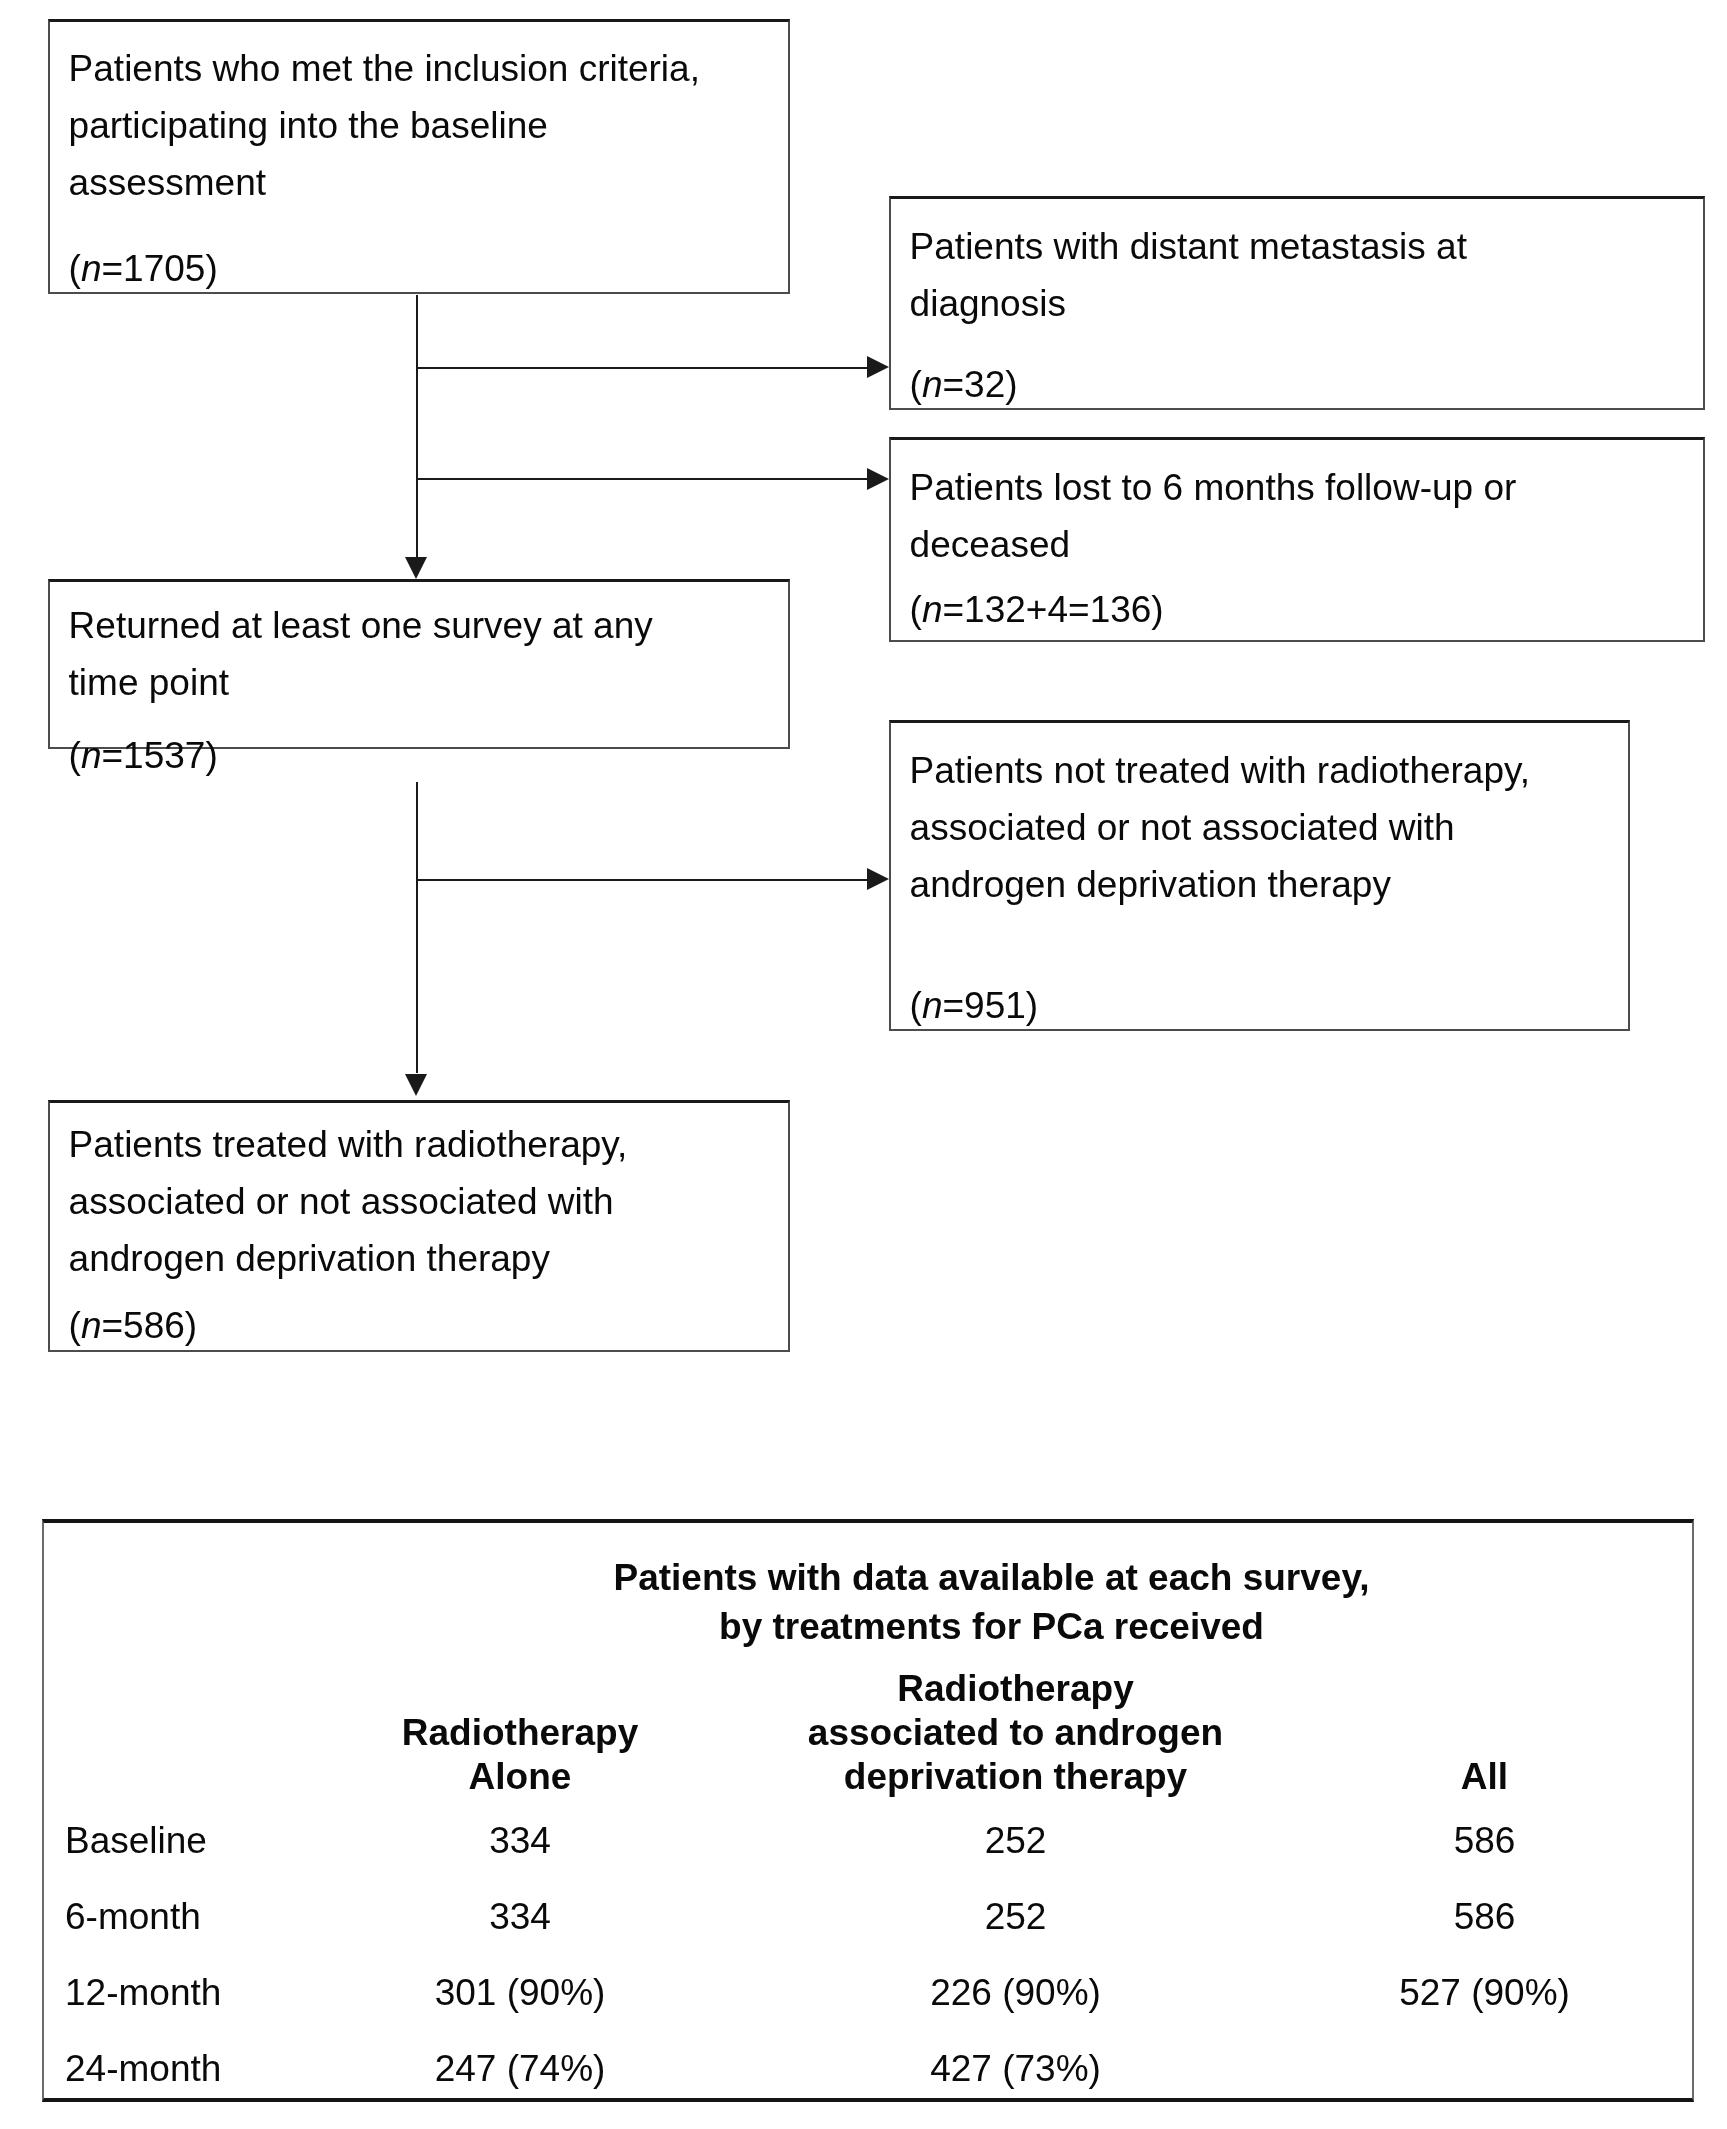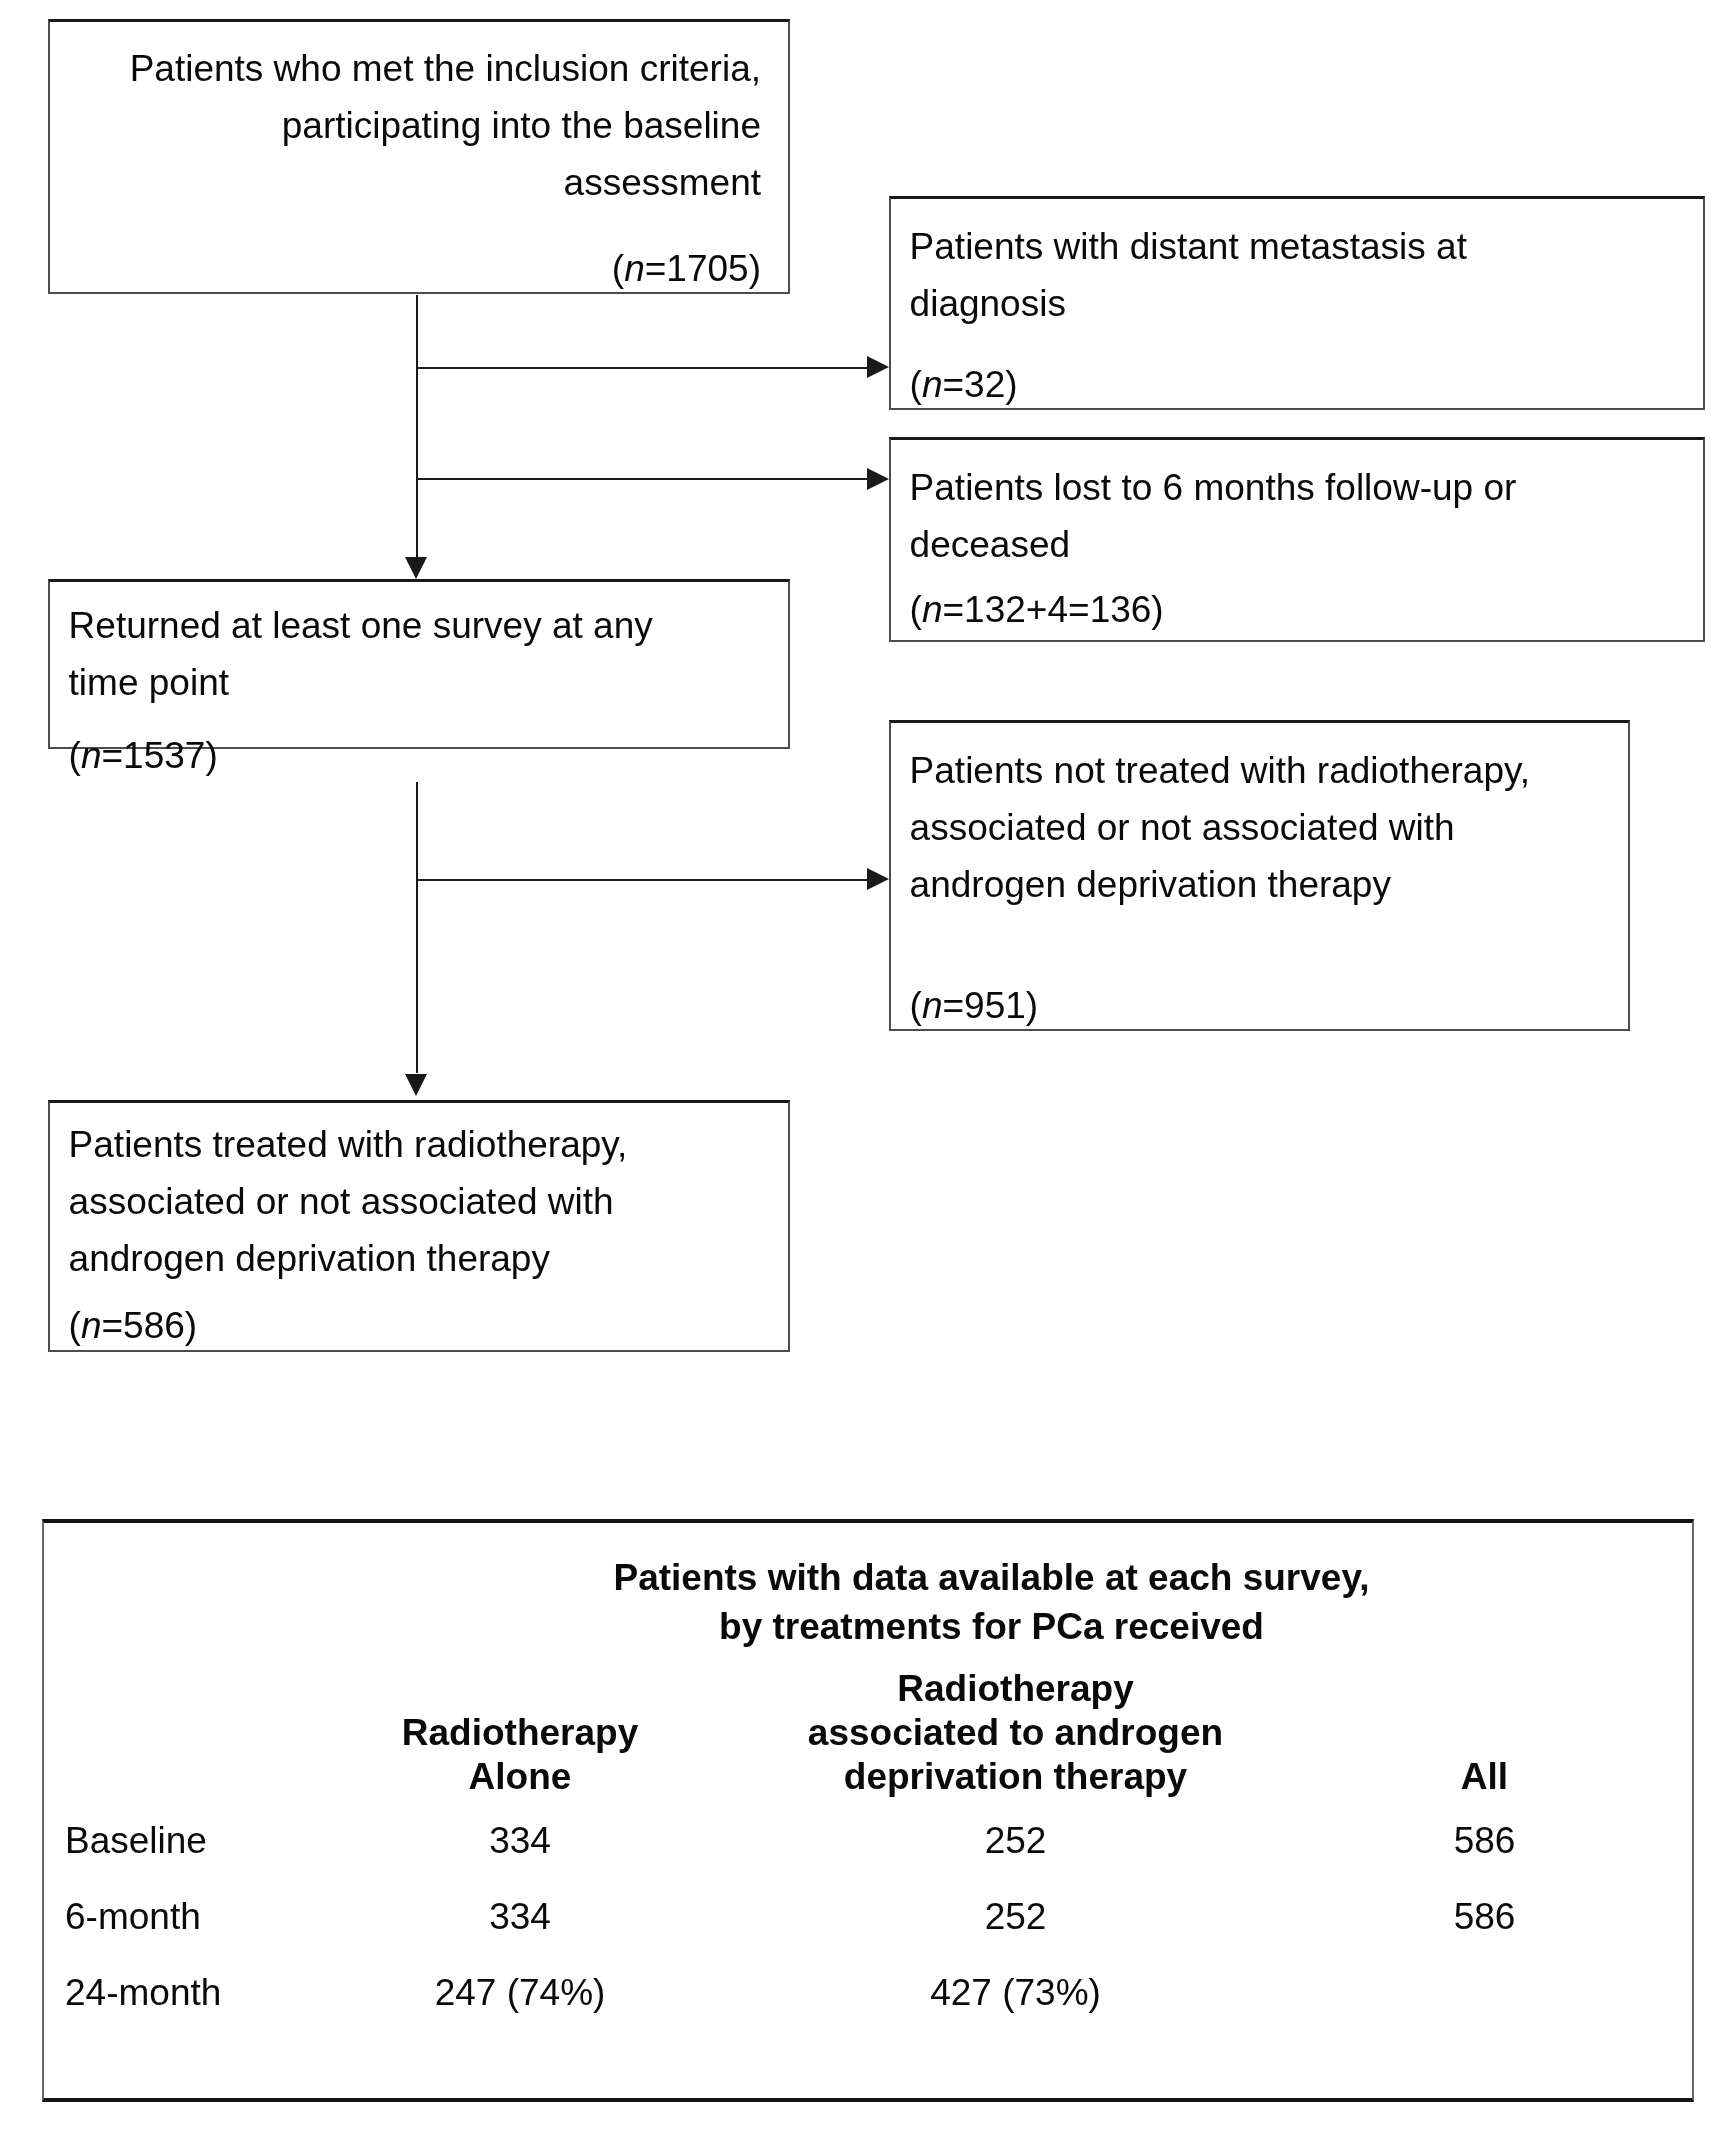--- a/index.html
+++ b/index.html
@@ -23,21 +23,21 @@
     background: #ffffff;
     border: 2px solid #4c4c4c;
     border-top: 3.3px solid #191919;
     font-size: 37px;
     line-height: 57px;
   }
   .fbox-text { white-space: pre-line; }
   .fbox-n    { }
   .it        { font-style: italic; }
 
-  #box-included    { left: 48px;   top: 19.3px;   width: 742px; height: 275px; padding: 17.3px 27px 0 18.6px; text-align: right; }
+  #box-included    { left: 48px;   top: 19.3px;   width: 742px; height: 275px; padding: 17.3px 27px 0 18.6px; }
   #box-metastasis  { left: 889px; top: 196px;  width: 816px; height: 214px; padding: 18.6px 20px 0 18.6px; }
   #box-lost        { left: 889px; top: 437px;  width: 816px; height: 205px; padding: 18.6px 20px 0 18.6px; }
   #box-returned    { left: 48px;   top: 579px;  width: 742px; height: 170px; padding: 14.6px 27px 0 18.6px; }
   #box-nottreated  { left: 889px; top: 720px; width: 741px; height: 311px; padding: 18.6px 20px 0 18.6px; }
   #box-treated     { left: 48px;   top: 1100px; width: 742px; height: 252px; padding: 13.3px 27px 0 18.6px; }
 
   #box-included   .fbox-n { margin-top: 29px; }
   #box-metastasis .fbox-n { margin-top: 24px; }
   #box-lost       .fbox-n { margin-top: 8px; }
   #box-returned   .fbox-n { margin-top: 16.6px; }
@@ -185,20 +185,26 @@
         <div class="cc">252</div>
         <div class="cc">586</div>
       </div>
       <div class="trow">
         <div class="rlabel">6-month</div>
         <div class="cc">334</div>
         <div class="cc">252</div>
         <div class="cc">586</div>
       </div>
       <div class="trow">
+        <div class="rlabel">12-month</div>
+        <div class="cc">301 (90%)</div>
+        <div class="cc">226 (90%)</div>
+        <div class="cc">527 (90%)</div>
+      </div>
+      <div class="trow">
         <div class="rlabel">24-month</div>
         <div class="cc">247 (74%)</div>
         <div class="cc">427 (73%)</div>
       </div>
     </div>
   </div>
 
 </div>
 
 

